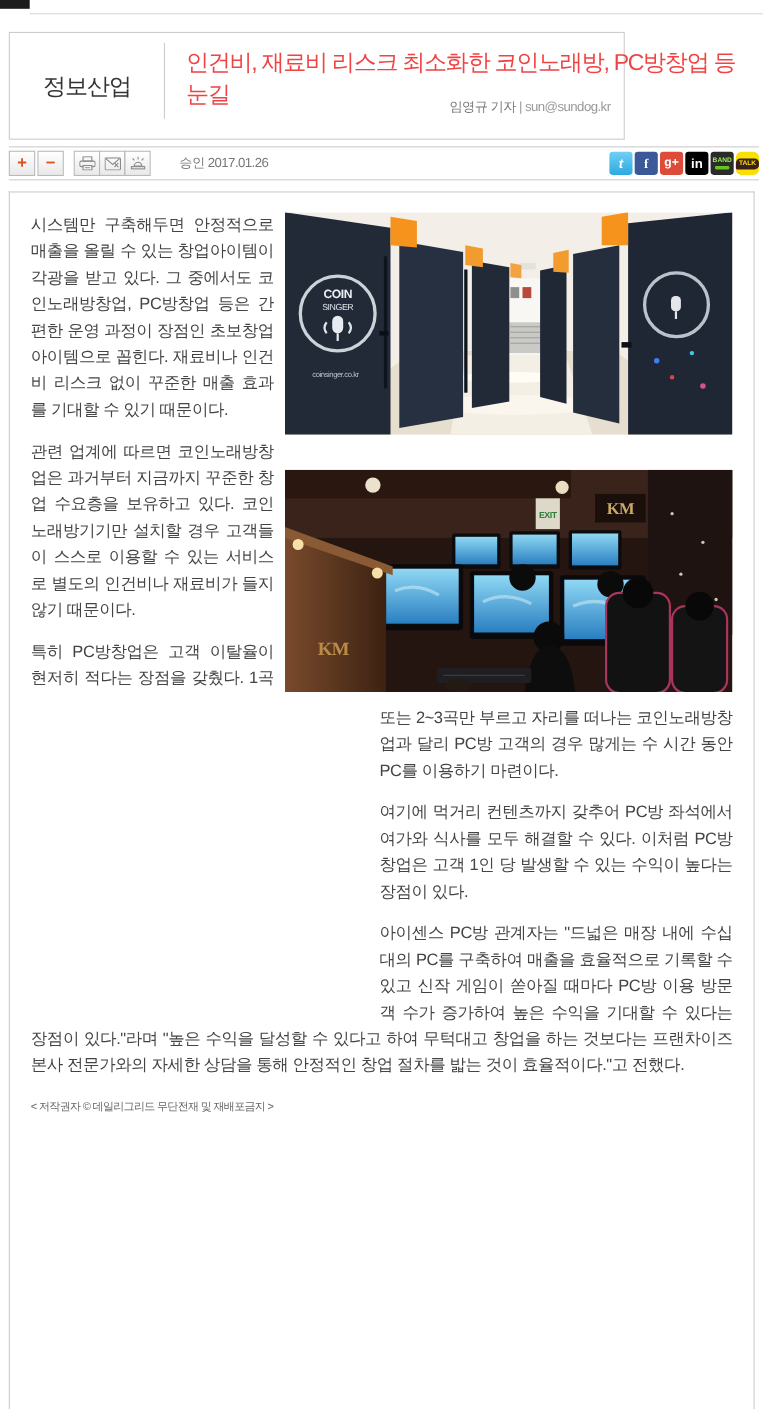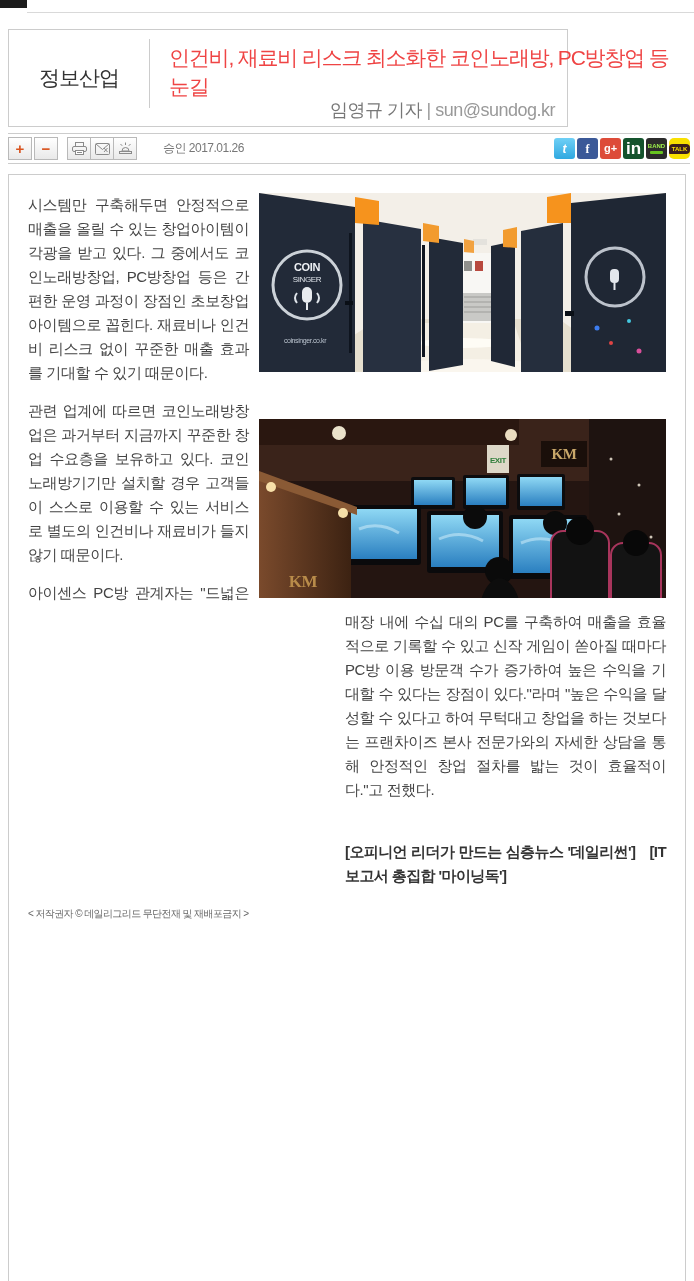--- a/index.html
+++ b/index.html
@@ -13,21 +13,21 @@
   
   .header-box { position:absolute; left:8px; top:29px; width:560px; height:98px;
     border:1px solid #ccc; background:#fff; }
   .header-inner { position:relative; width:100%; height:100%; }
   .category-cell { position:absolute; left:0; top:0; width:140px; height:100%;
     display:flex; align-items:center; justify-content:center;
     font-size:21px; color:#333; letter-spacing:-1px; }
   .v-divider { position:absolute; left:140px; top:9px; bottom:18px; width:1px; background:#ccc; }
   .title-cell { position:absolute; left:160px; top:13px; width:505px;
     font-size:21px; font-weight:normal; color:#ef4444; letter-spacing:-1.2px; line-height:29px; }
-  .byline { position:absolute; right:12px; bottom:4px; font-size:18px; color:#999; letter-spacing:-0.5px; }
+  .byline { position:absolute; right:12px; bottom:20px; font-size:12px; color:#999; letter-spacing:-0.5px; }
   .byline .reporter { color:#777; }
 
   
   .toolbar { position:absolute; left:8px; right:4px; top:133px; height:31px;
     border-top:1px solid #ccc; border-bottom:1px solid #ccc;
     display:flex; align-items:center; }
   .tb-btn { width:24px; height:23px; border:1px solid #b9b9b9;
     background:linear-gradient(#ffffff,#e9e9e9);
     display:inline-flex; align-items:center; justify-content:center;
     font-size:15px; font-weight:bold; color:#d9531e; cursor:pointer; }
@@ -36,36 +36,36 @@
   .tb-group .tb-btn { margin-left:-1px; }
   .tb-btn svg { display:block; }
   .approved { margin-left:26px; font-size:12px; color:#777; letter-spacing:-0.5px;text-align:right; }
   .sns-wrap { margin-left:auto; display:flex; align-items:center; }
   .sns { width:21px; height:21px; border-radius:3px; margin-left:2px;
     display:flex; align-items:center; justify-content:center;
     color:#fff; font-weight:bold; font-size:12px; cursor:pointer; line-height:1; }
   .sns-twitter  { background:linear-gradient(#6fd0f6,#2fa8e0); font-style:italic; }
   .sns-facebook { background:#3b5998; font-family:"Liberation Serif",serif; }
   .sns-google   { background:#dd4b39; font-size:11px; }
-  .sns-linkedin { background:#14532d; font-size:17px; }
+  .sns-linkedin { background:#000000; font-size:12px; }
   .sns-band     { background:#2b2b2b; flex-direction:column; }
   .sns-band .band-txt { color:#9ef04c; font-size:6px; font-weight:bold; letter-spacing:0; }
   .sns-band .band-bar { width:13px; height:3px; background:#67c41f; margin-top:2px; border-radius:1px; }
   .sns-kakao    { background:#f9e000; border-radius:5px; }
   .kakao-bubble { background:#3b1e1e; color:#f9e000; font-size:6px; font-weight:bold;
     padding:2px 3px; border-radius:4px 4px 4px 1px; }
 
   
   .body-box { position:absolute; left:8px; top:174px; width:678px; bottom:0;
     border:1px solid #ccc; border-bottom:none; background:#fff;
     padding:18px 19px 0 19px; }
 
   .article { font-size:15px; line-height:24px; color:#444; letter-spacing:-0.4px; }
   .article p { margin-bottom:14px; text-align:justify; }
-  .photo { float:right; width:407px; height:179px; margin:0 0 12px 10px; overflow:hidden; }
+  .photo { float:right; width:407px; height:202px; margin:0 0 12px 10px; overflow:hidden; }
   .photo.second { clear:right; margin-top:20px; }
   .left-gap { float:left; width:317px; height:290px; }
 
   .footer-links { margin-top:38px; font-size:15px; font-weight:bold; color:#333; letter-spacing:-0.6px; }
   .footer-links span { margin-right:10px; cursor:pointer; }
   .copyright { margin-top:12px; font-size:10px; color:#666; letter-spacing:-0.6px; }
 </style>
 </head>
 <body>
 
@@ -263,21 +263,19 @@
 
         <rect x="138" y="180" width="86" height="14" rx="2" fill="#1f1f22"></rect>
         <line x1="144" y1="187" x2="218" y2="187" stroke="#3a3a40"></line>
         <ellipse cx="158" cy="196" rx="12" ry="6" fill="#241a14"></ellipse>
       </svg>
     </div>
 
     <p>관련 업계에 따르면 코인노래방창업은 과거부터 지금까지 꾸준한 창업 수요층을 보유하고 있다. 코인노래방기기만 설치할 경우 고객들이 스스로 이용할 수 있는 서비스로 별도의 인건비나 재료비가 들지 않기 때문이다.</p>
 
     <div class="left-gap"></div>
+    <p>특히 PC방창업은 고객 이탈율이 현저히 적다는 장점을 갖췄다. 1곡 또는 2~3곡만 부르고 자리를 떠나는 코인노래방창업과 달리 PC방 고객의 경우 많게는 수 시간 동안 PC를 이용하기 마련이다.</p>
+    <p>여기에 먹거리 컨텐츠까지 갖추어 PC방 좌석에서 여가와 식사를 모두 해결할 수 있다. 이처럼 PC방창업은 고객 1인 당 발생할 수 있는 수익이 높다는 장점이 있다.</p>
     <p>아이센스 PC방 관계자는 "드넓은 매장 내에 수십 대의 PC를 구축하여 매출을 효율적으로 기록할 수 있고 신작 게임이 쏟아질 때마다 PC방 이용 방문객 수가 증가하여 높은 수익을 기대할 수 있다는 장점이 있다."라며 "높은 수익을 달성할 수 있다고 하여 무턱대고 창업을 하는 것보다는 프랜차이즈 본사 전문가와의 자세한 상담을 통해 안정적인 창업 절차를 밟는 것이 효율적이다."고 전했다.</p>
 
-    <p class="footer-links">
-      <span>[오피니언 리더가 만드는 심층뉴스 '데일리썬']</span>
-      <span>[IT보고서 총집합 '마이닝독']</span>
-    </p>
     <p class="copyright">&lt; 저작권자 © 데일리그리드 무단전재 및 재배포금지 &gt;</p>
   </div>
 </div>
 
 </body></html>

